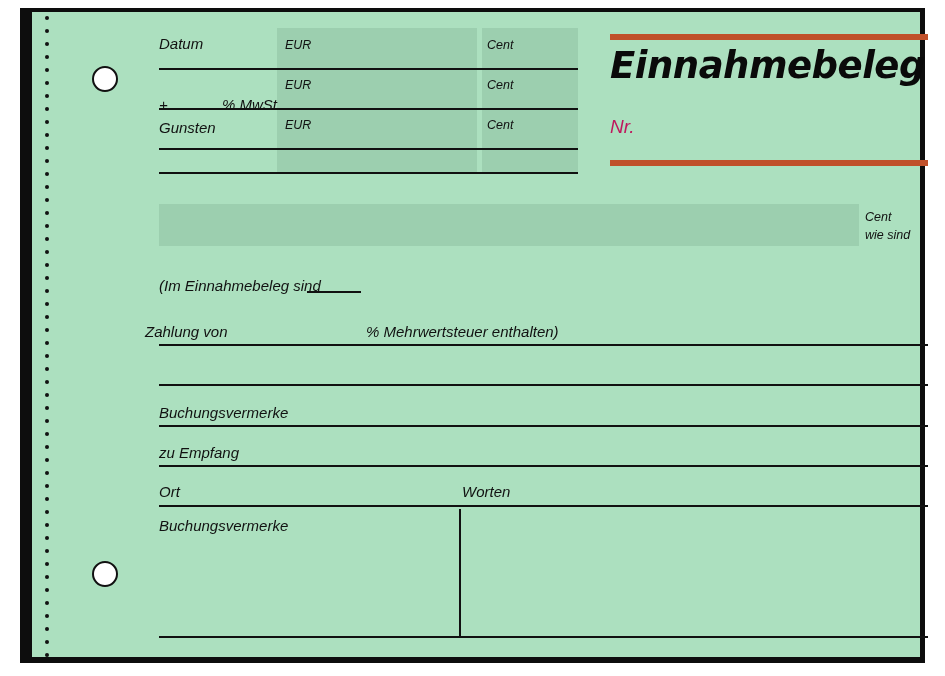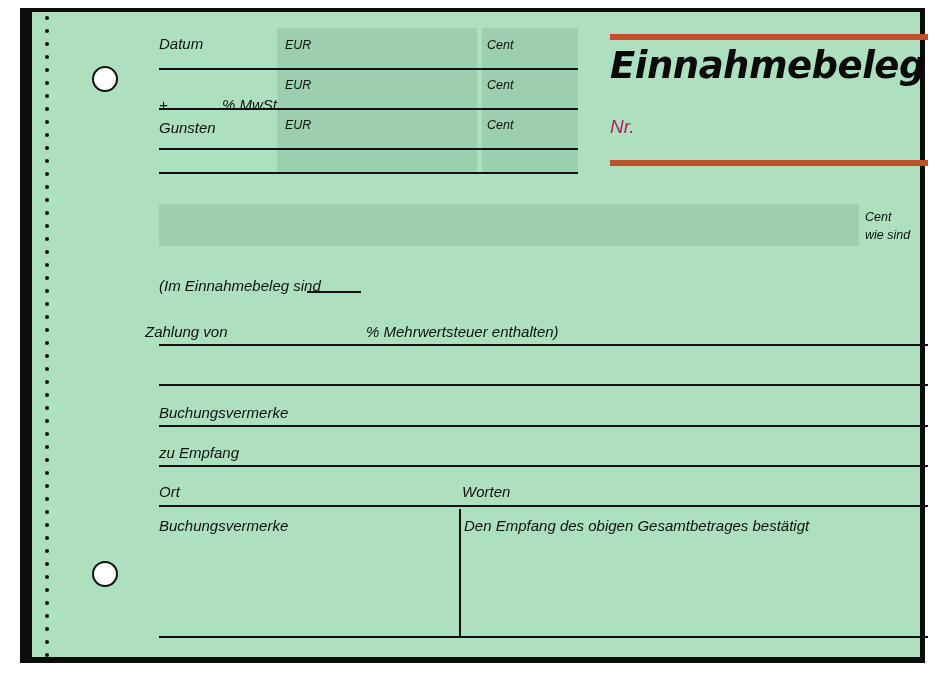--- a/index.html
+++ b/index.html
@@ -268,18 +268,17 @@
     <div class="section-line" style="top:413px;"></div>
 
     <div class="lbl" style="left:127px; top:432px;">zu Empfang</div>
     <div class="section-line" style="top:453px;"></div>
 
     <div class="lbl" style="left:127px; top:471px;">Ort</div>
     <div class="lbl" style="left:430px; top:471px;">Worten</div>
     <div class="section-line" style="top:493px;"></div>
 
     <div class="lbl" style="left:127px; top:505px;">Buchungsvermerke</div>
-    <div class="lbl" style="left:432px; top:505px;">Den Empfang des obigen Gesamtbetrages bestätigt</div>
     <div class="vline" style="left:427px; top:497px; height:128px;"></div>
     <div class="section-line" style="top:624px;"></div>
 
   </div>
 </div>
 
 </body></html>

